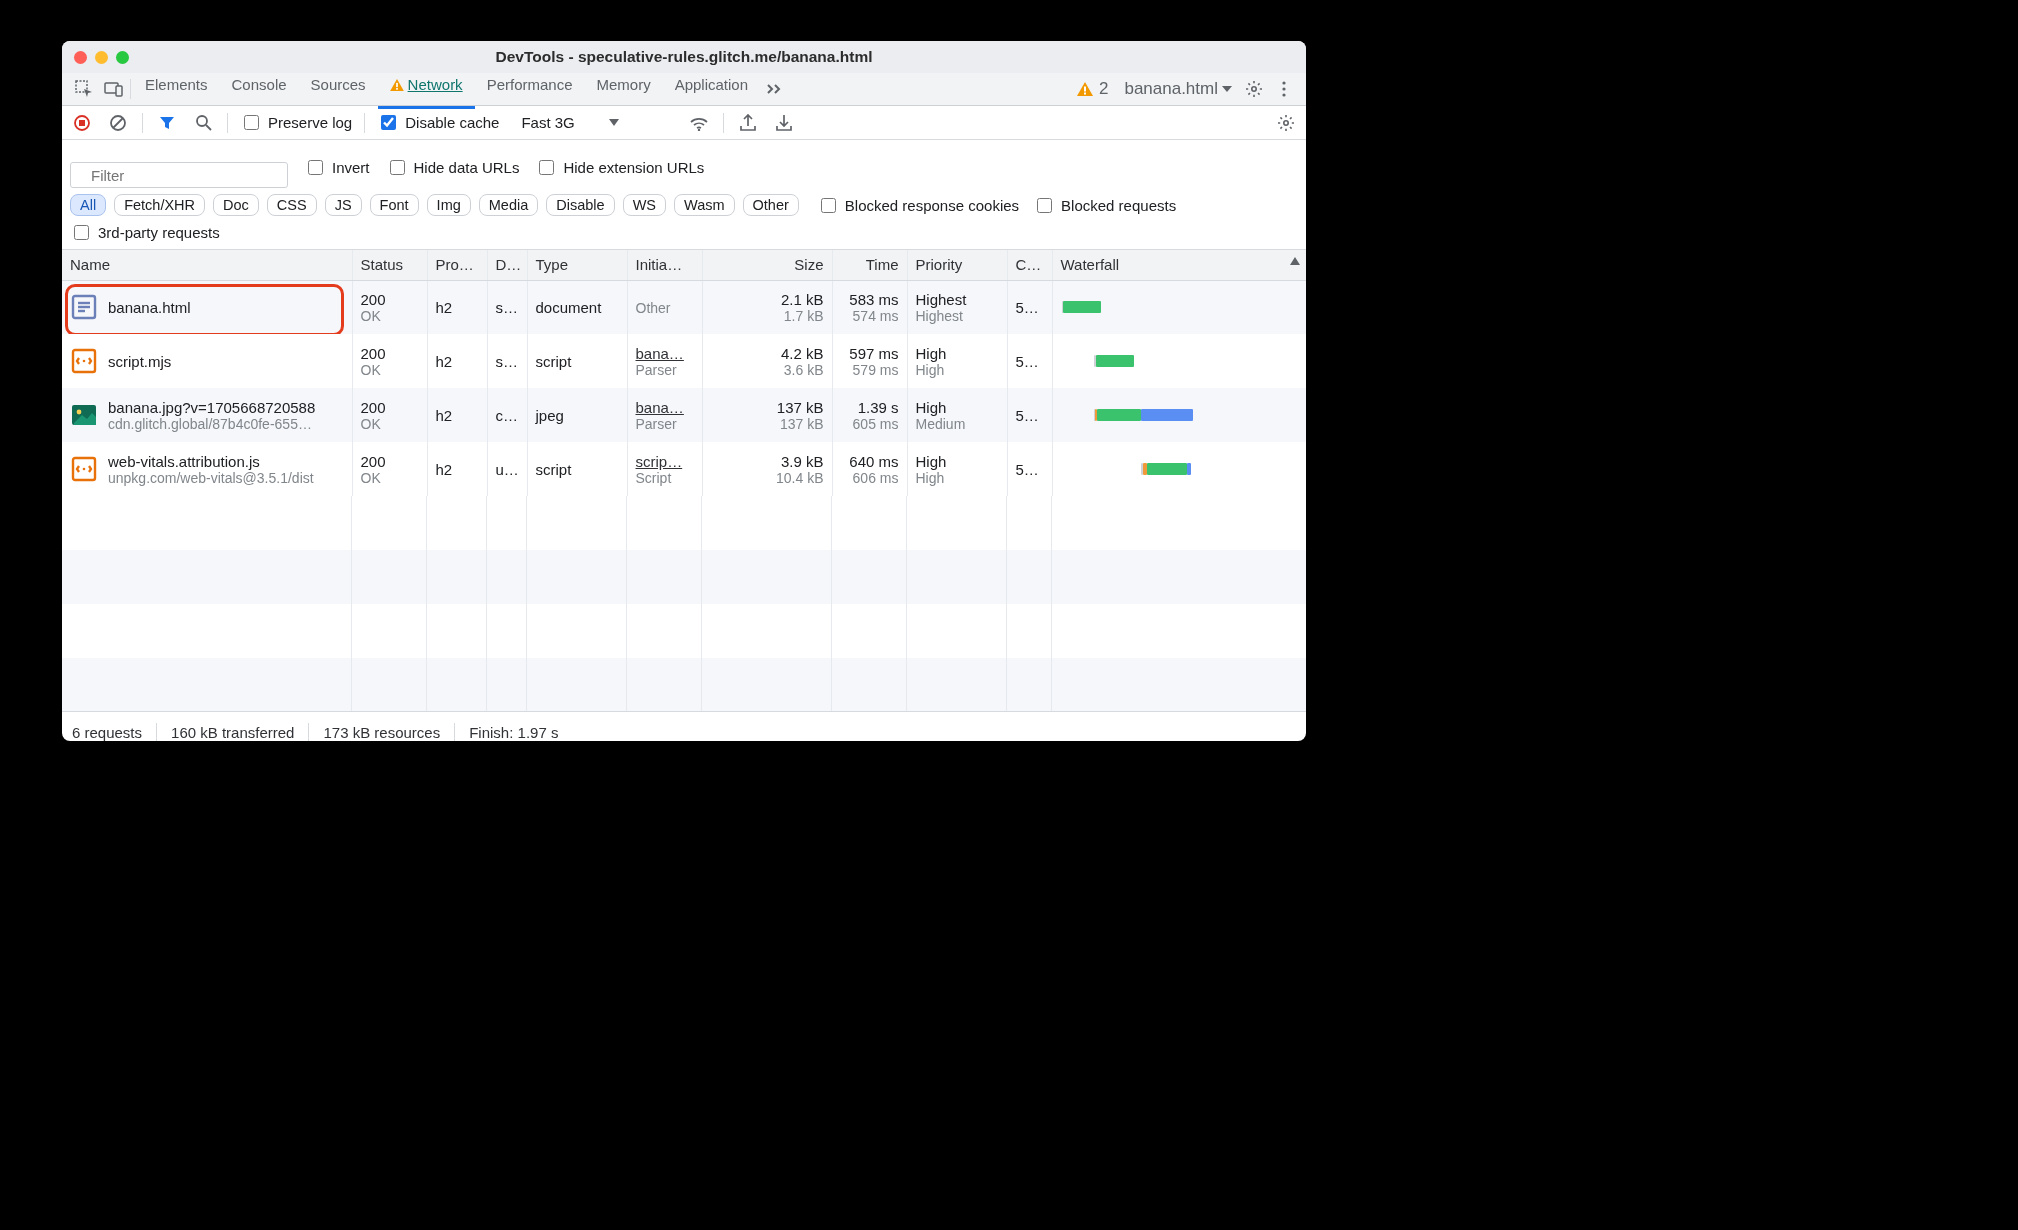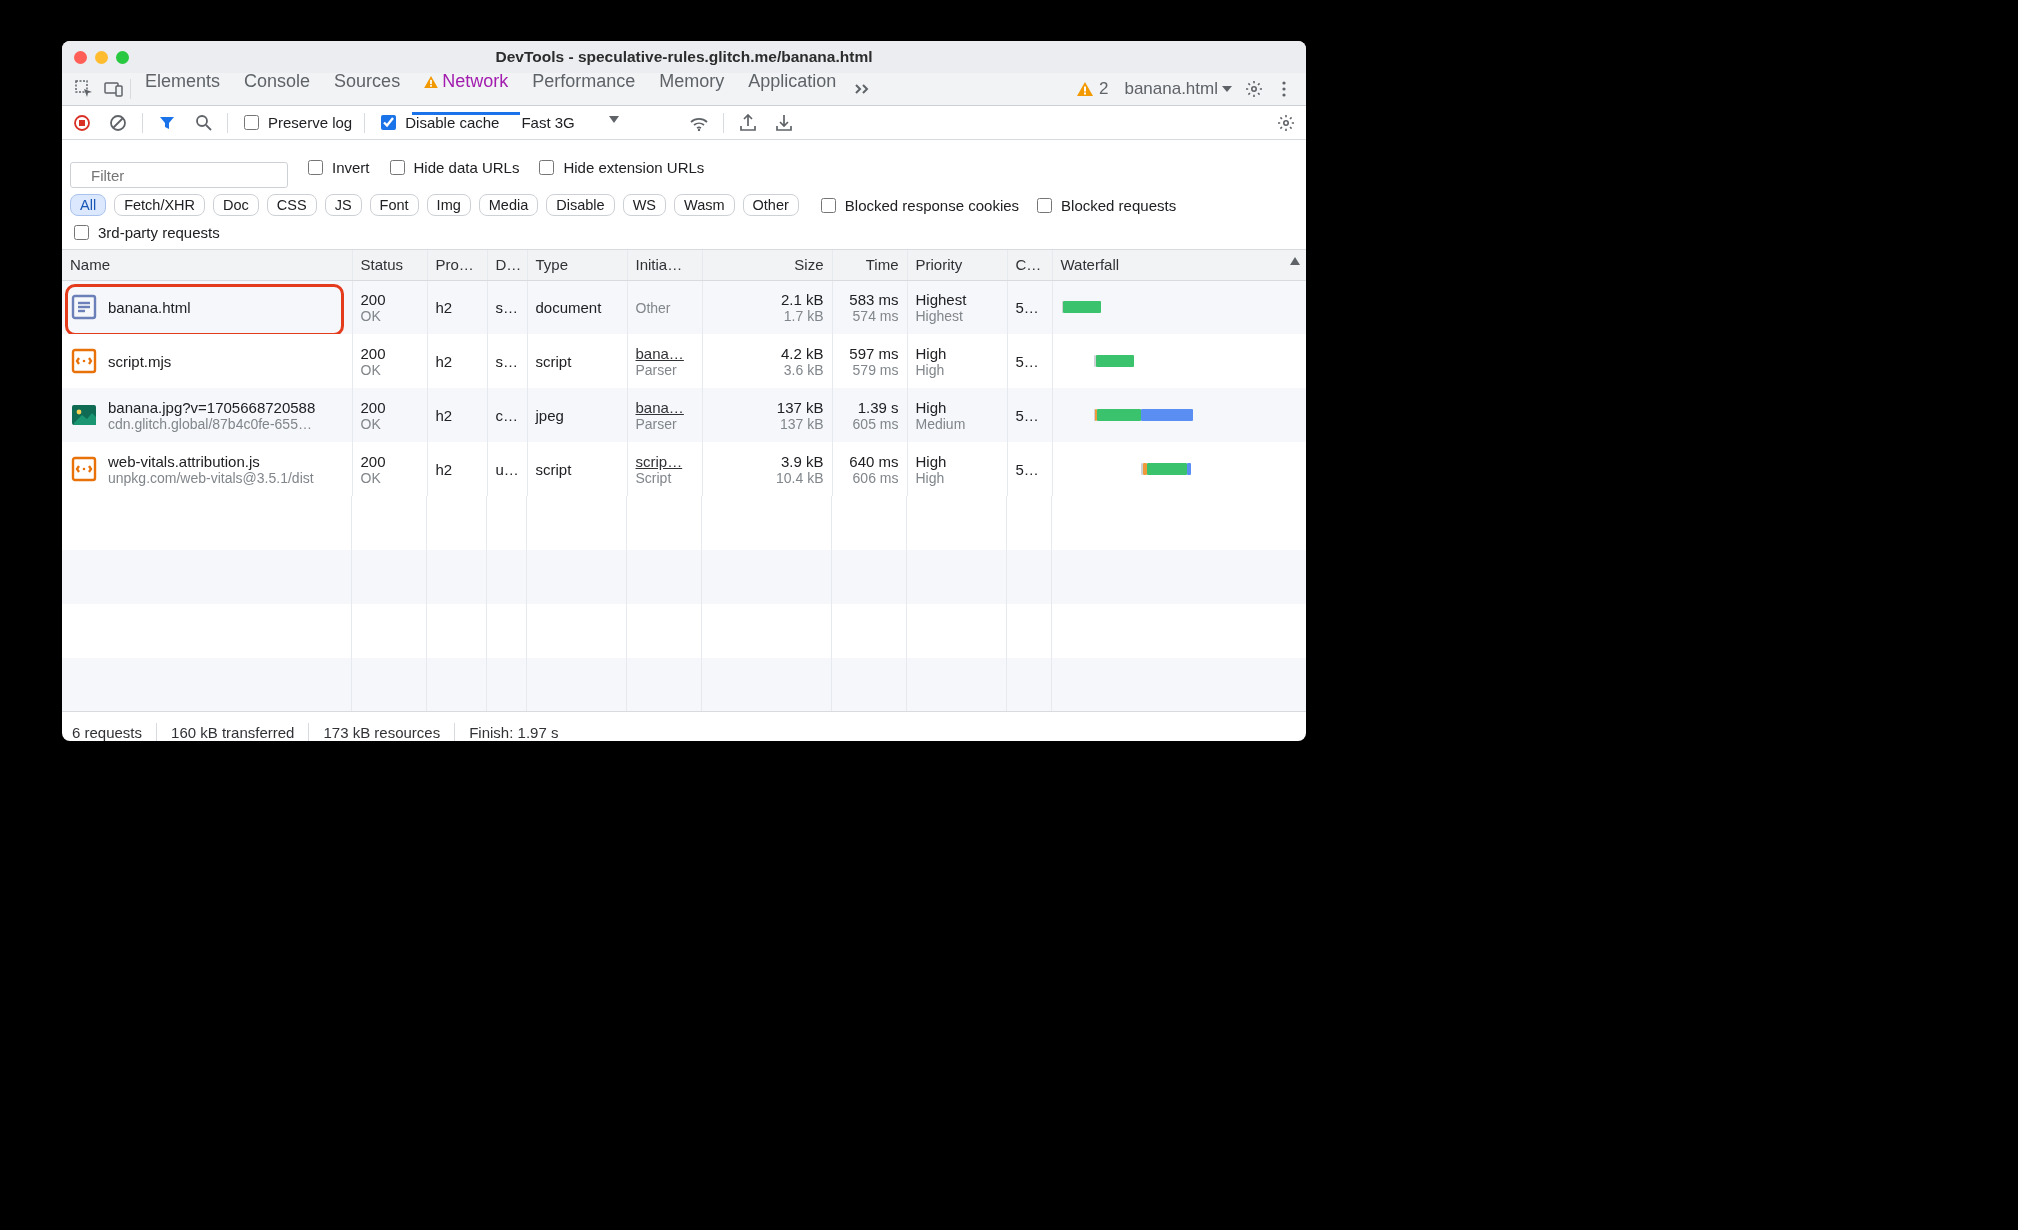--- a/index.html
+++ b/index.html
@@ -51,27 +51,28 @@
   .maintabs .iconbtn {
     width: 28px; height: 28px;
     display: flex; align-items: center; justify-content: center;
     color: #5f6368;
     cursor: pointer;
   }
   .maintabs .tab {
     padding: 6px 12px;
     color: #5f6368;
     cursor: pointer;
-    font-size: 18px;
+    font-size: 15px;
   }
   .maintabs .tab.active {
-    color: #a21caf;
+    color: #0f766e;
     border-bottom: 3px solid #1a73e8;
-    padding-bottom: 20px;
+    padding-bottom: 13px;
     margin-bottom: -1px;
+    text-decoration: underline;
   }
   .spacer { flex: 1; }
   .warnpill { display: flex; align-items: center; gap: 6px; padding: 0 8px; color: #5f6368; }
   .context { display: flex; align-items: center; gap: 4px; color: #5f6368; padding: 0 6px; cursor: pointer; }
   
   .toolbar {
     height: 34px;
     border-bottom: 1px solid #d7dbe0;
     display: flex; align-items: center;
     padding: 0 8px; gap: 12px;
@@ -79,21 +80,21 @@
     white-space: nowrap;
   }
   .toolbar .iconbtn {
     width: 24px; height: 24px;
     display: flex; align-items: center; justify-content: center;
     color: #5f6368; cursor: pointer;
   }
   .divider { width: 1px; height: 20px; background: #d7dbe0; }
   .chklabel { display: flex; align-items: center; gap: 6px; cursor: pointer; }
   .chklabel input { width: 15px; height: 15px; accent-color: #1a73e8; }
-  .throttle { display: flex; gap: 4px; padding: 2px 6px 2px 10px; cursor: pointer; }
+  .throttle { display: flex; align-items: center; gap: 4px; padding: 2px 6px 2px 10px; cursor: pointer; }
   
   .filterbar {
     padding: 6px 8px 0 8px;
     border-bottom: 1px solid #d7dbe0;
     font-size: 15px;
   }
   .filterrow1 { display: flex; align-items: center; gap: 16px; margin-bottom: 6px; }
   .filterinput {
     width: 218px; height: 26px;
     border: 1px solid #cdd1d6;

